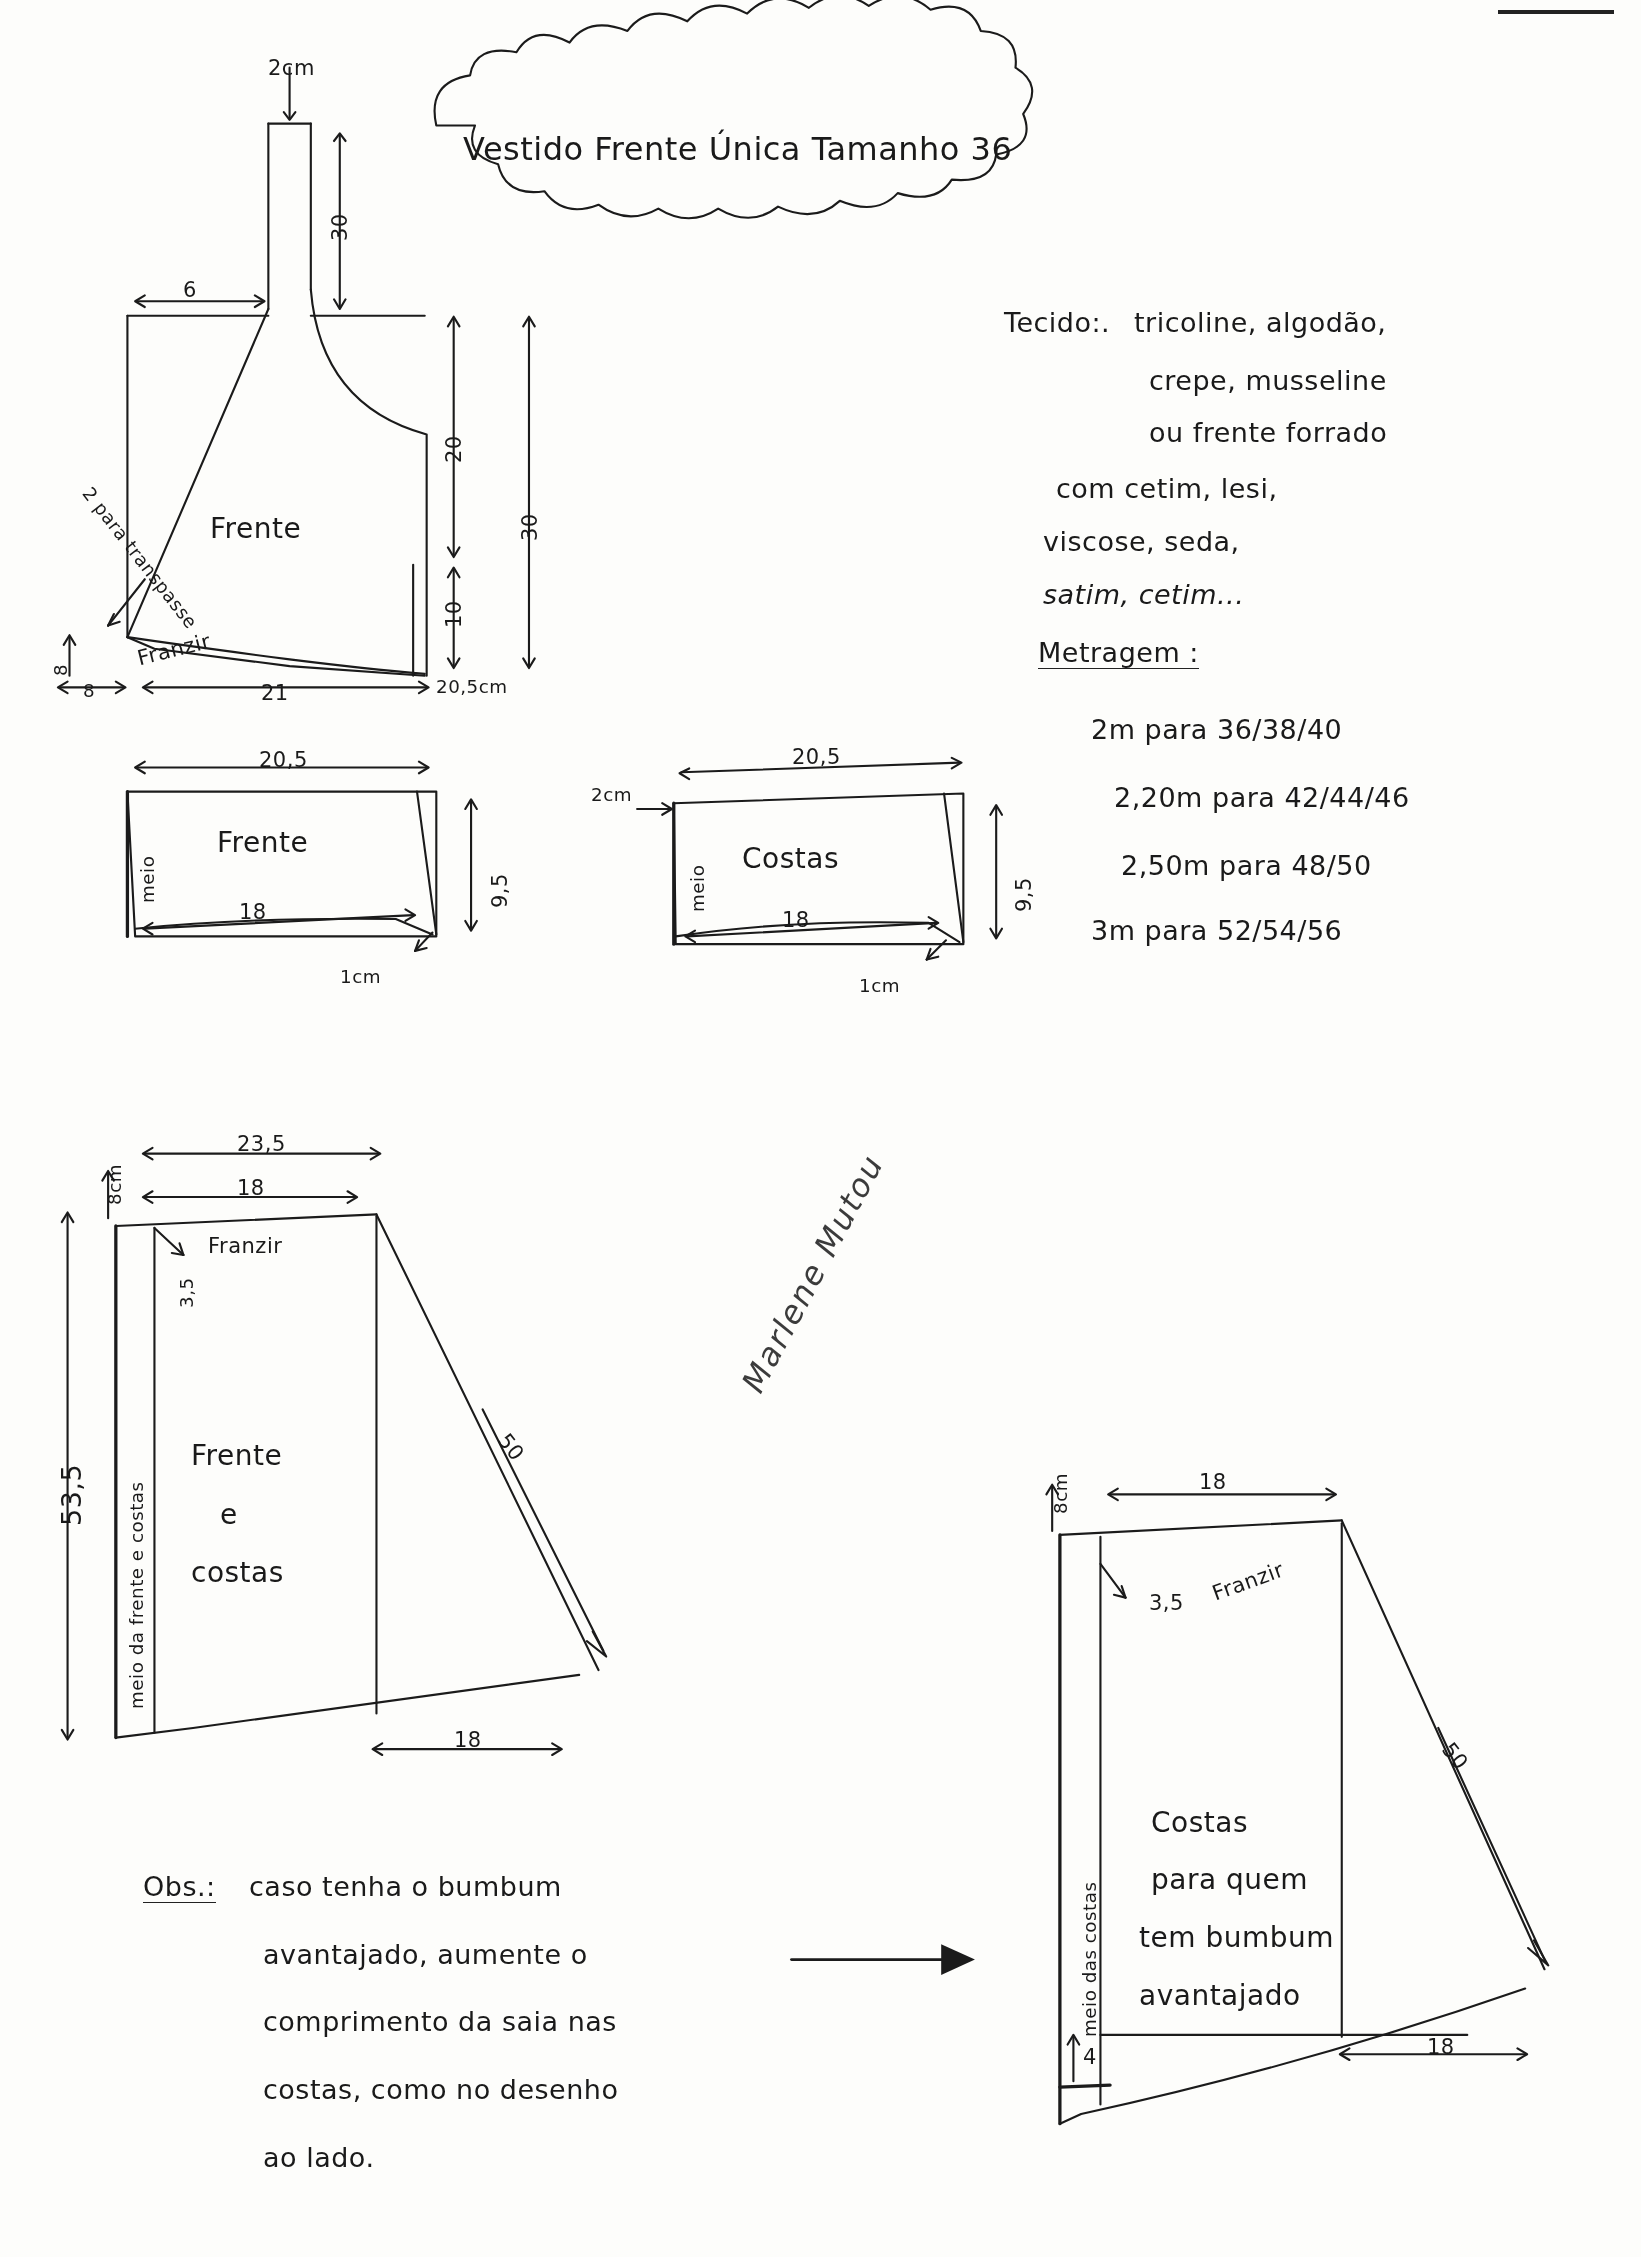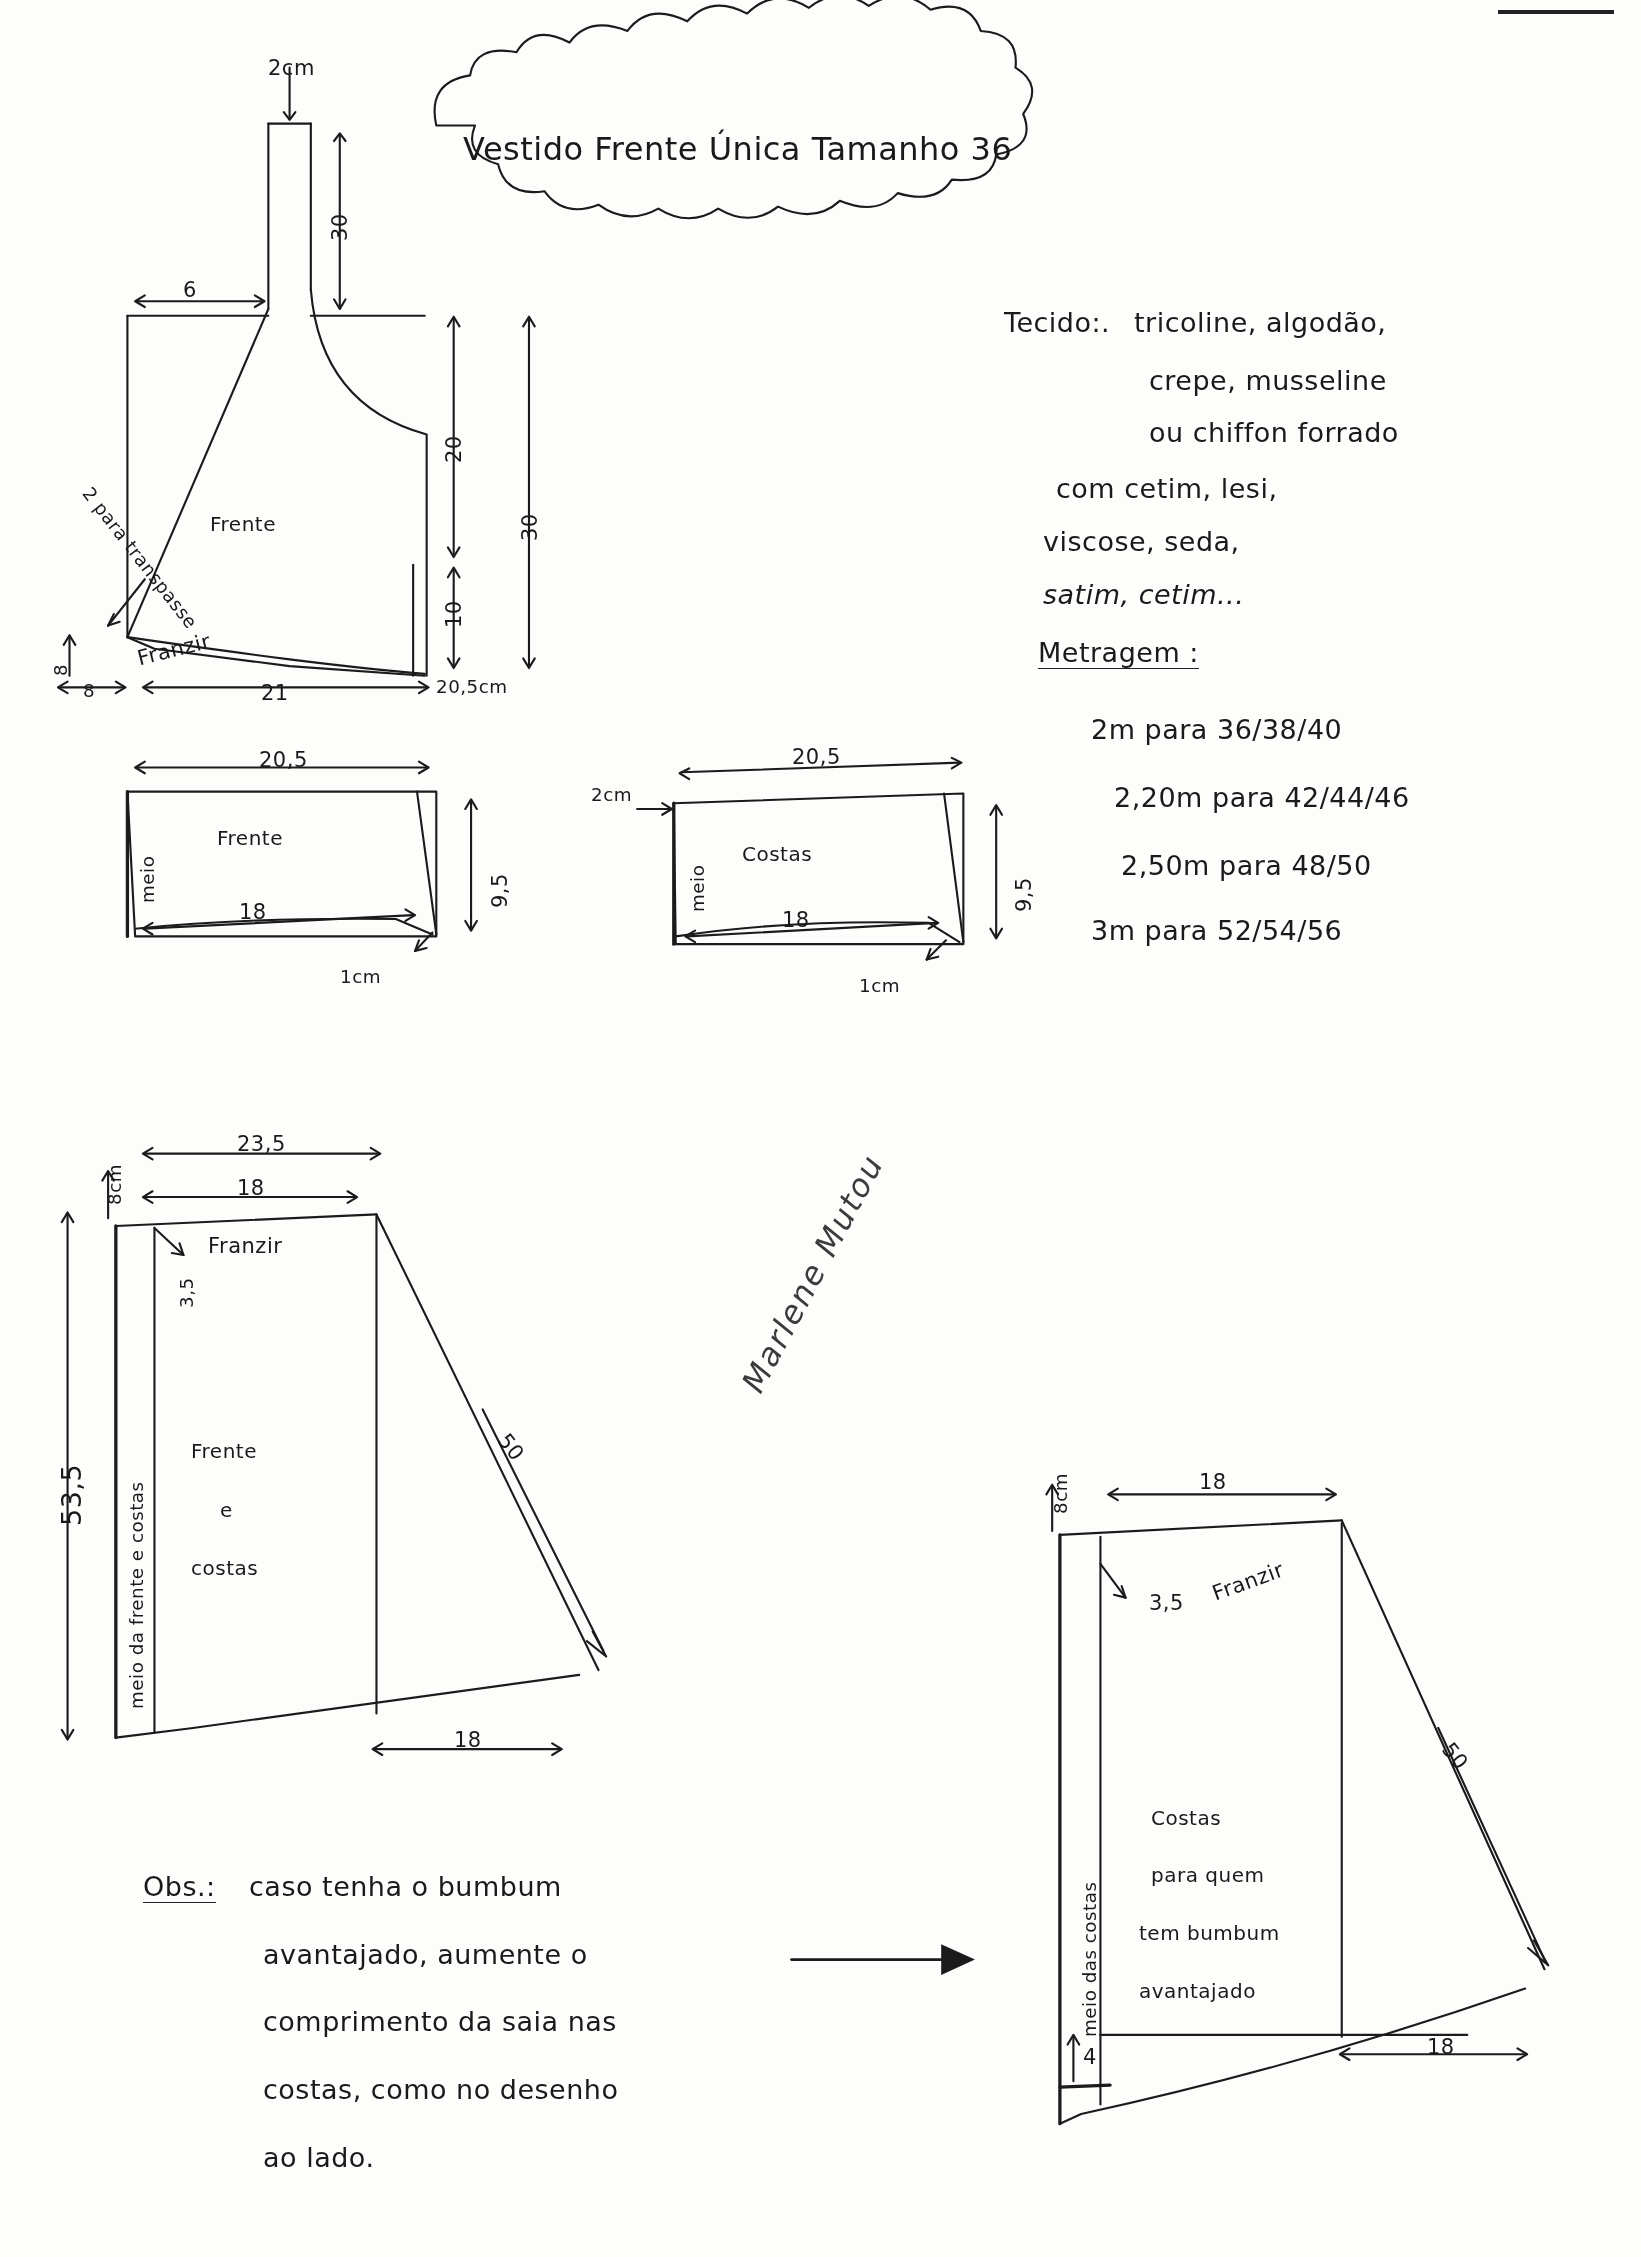--- a/index.html
+++ b/index.html
@@ -8,21 +8,21 @@
   .sheet{position:absolute;inset:0;background:#fdfdfb;}
   .hw{font-family:"DejaVu Sans",sans-serif;font-weight:400;letter-spacing:0.5px;color:#1a1a1a;}
   svg{position:absolute;left:0;top:0;overflow:visible;}
   .lbl{position:absolute;white-space:pre;}
   .rot90{transform:rotate(-90deg);transform-origin:left top;}
   .rotd2{transform:rotate(-20deg);transform-origin:left top;}
   .rotd3{transform:rotate(52deg);transform-origin:left top;}
   .rotd4{transform:rotate(-14deg);transform-origin:left top;}
   .t14{font-size:18.3px}
   .t16{font-size:21px}
-  .t18{font-size:20px}
+  .t18{font-size:28px}
   .t20{font-size:27px}
   .t24{font-size:32px}
   .underline-wav{border-bottom:1.9px solid #222;}
   .corner{position:absolute;right:27px;top:9.7px;width:116px;height:3.9px;background:#222;}
 </style>
 </head>
 <body>
 
 <div class="sheet">
 
@@ -215,21 +215,21 @@
   <div class="lbl hw t18" style="left:742px;top:842px;">Costas</div>
   <div class="lbl hw t16" style="left:782px;top:908px;">18</div>
   <div class="lbl hw t14 rot90" style="left:687px;top:912px;">meio</div>
   <div class="lbl hw t16 rot90" style="left:1012px;top:912px;">9,5</div>
   <div class="lbl hw t14" style="left:859px;top:975px;">1cm</div>
   <div class="lbl hw t14" style="left:591px;top:784px;">2cm</div>
 
   <div class="lbl hw t20" style="left:1004px;top:307px;">Tecido:.</div>
   <div class="lbl hw t20" style="left:1134px;top:307px;text-align:right;">tricoline, algodão,</div>
   <div class="lbl hw t20" style="left:1149px;top:365px;">crepe, musseline</div>
-  <div class="lbl hw t20" style="left:1149px;top:417px;">ou chiffon forrado</div>
+  <div class="lbl hw t20" style="left:1149px;top:417px;">ou frente forrado</div>
   <div class="lbl hw t20" style="left:1043px;top:473px;margin-left:13px;">com cetim, lesi,</div>
   <div class="lbl hw t20" style="left:1043px;top:526px;">viscose, seda,</div>
   <div class="lbl hw t20" style="left:1043px;top:579px;font-style:italic;">satim, cetim...</div>
 
   <div class="lbl hw t20 underline-wav" style="left:1038px;top:637px;">Metragem :</div>
   <div class="lbl hw t20" style="left:1091px;top:714px;">2m para 36/38/40</div>
   <div class="lbl hw t20" style="left:1091px;top:782px;margin-left:23px;">2,20m para 42/44/46</div>
   <div class="lbl hw t20" style="left:1121px;top:850px;text-align:right;">2,50m para 48/50</div>
   <div class="lbl hw t20" style="left:1091px;top:915px;">3m para 52/54/56</div>
 

